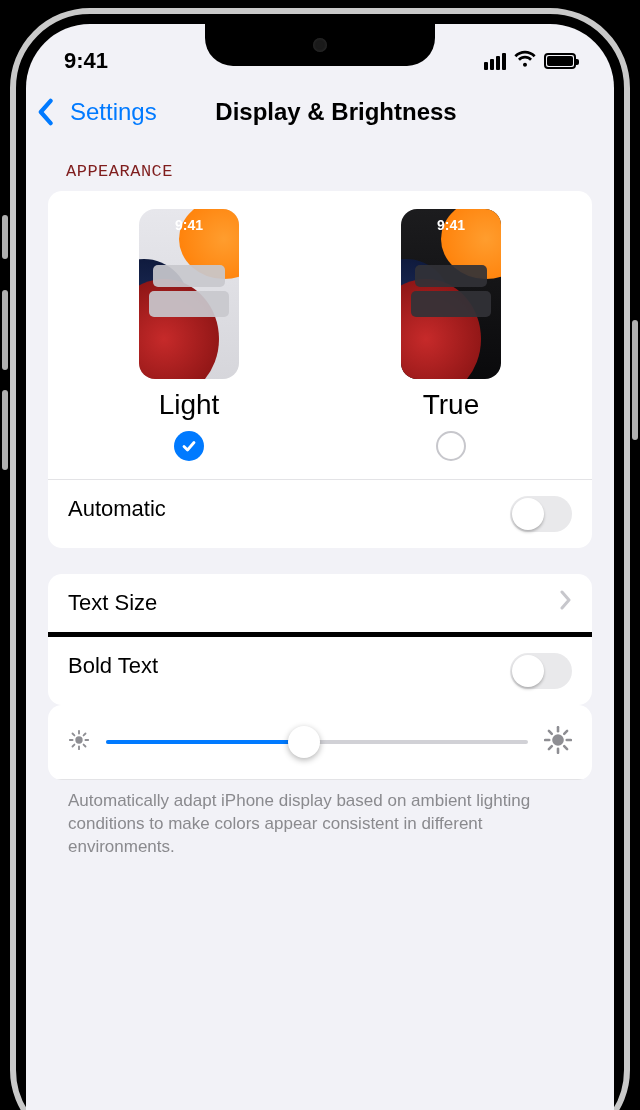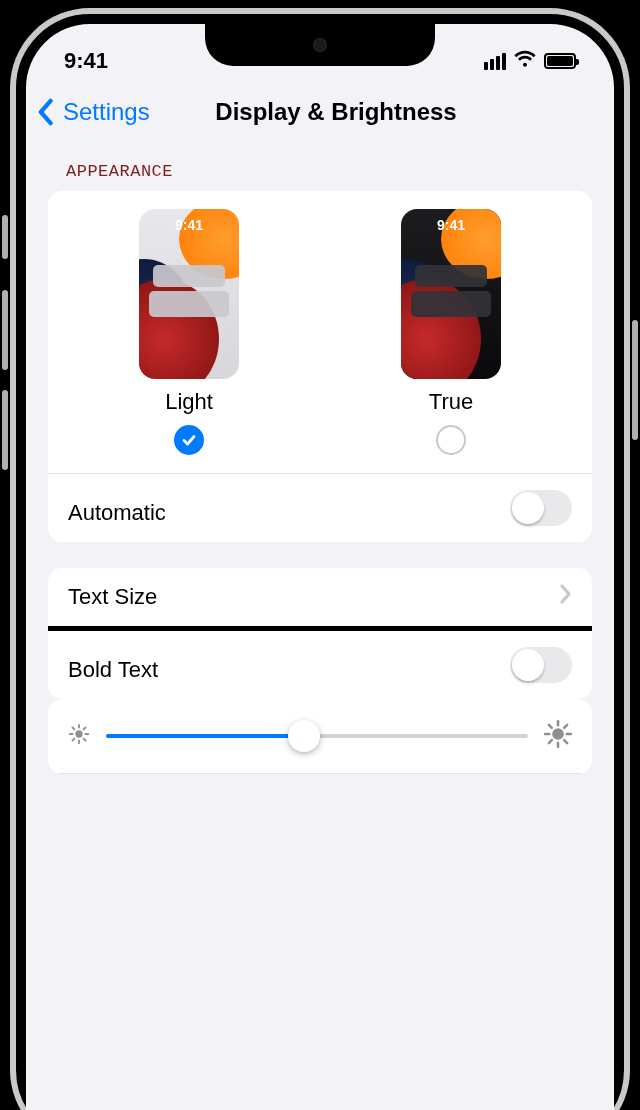--- a/index.html
+++ b/index.html
@@ -67,21 +67,21 @@
   .sig-bars span:nth-child(4){height:17px;}
   .wifi-svg { width:22px; height:18px; }
   .battery { width:32px; height:16px; border:2px solid #000; border-radius:4px; position:relative; }
   .battery::after { content:""; position:absolute; right:-5px; top:4px; width:3px; height:6px; background:#000; border-radius:0 2px 2px 0;}
   .battery .fill { position:absolute; left:1px; top:1px; bottom:1px; right:1px; background:#000; border-radius:2px;}
 
   .nav-bar {
     display:flex; align-items:center; padding: 18px 18px 14px 10px;
     position:relative;
   }
-  .back-link { color:#007aff; font-size:24px; display:flex; align-items:center; gap:9px; font-weight:400; cursor:pointer; }
+  .back-link { color:#007aff; font-size:24px; display:flex; align-items:center; gap:16px; font-weight:400; cursor:pointer; }
   .back-link svg { width:18px; height:28px; }
   .nav-title { position:absolute; left:0; right:0; text-align:center; font-size:24px; font-weight:700; pointer-events:none;margin-left:32px; }
 
   .content { padding: 0 22px; }
   .section-header {
     color:#7f1d1d; font-size:17px; letter-spacing:0.5px;
     padding: 22px 18px 10px 18px;
     text-transform: uppercase;
     font-family: Liberation Mono, monospace;
   }
@@ -104,30 +104,30 @@
   .thumb-bg .blob2{position:absolute;bottom:-20px;left:-30px;width:110px;height:120px;background:radial-gradient(circle,#c62a2a,#7a0e0e);border-radius:50%;}
   .thumb-bg .blob3{position:absolute;top:50px;left:-40px;width:90px;height:90px;background:radial-gradient(circle,#1b2a55,#0a1434);border-radius:50%;}
   .thumb-bg.light{background:linear-gradient(#e7e7ec,#d6d6db);}
   .thumb-bg.dark{background:linear-gradient(#1c1c1e,#0a0a0c);}
   .thumb-time{position:absolute;top:8px;left:0;right:0;text-align:center;color:#fff;font-size:14px;font-weight:700;}
   .thumb-notif{position:absolute;left:14px;right:14px;height:22px;border-radius:5px;}
   .thumb-notif.n1{top:56px;}
   .thumb-notif.n2{top:82px;height:26px;left:10px;right:10px;}
   .light .thumb-notif{background:rgba(200,200,205,0.92);}
   .dark .thumb-notif{background:rgba(50,50,55,0.92);}
-  .appearance-label { font-size:22px; color:#000; }
+  .appearance-label { font-size:28px; color:#000; }
   .radio {
     width:30px; height:30px; border-radius:50%; display:flex;align-items:center;justify-content:center;
   }
   .radio.selected { background:#007aff; }
   .radio.selected svg { width:16px; height:16px; }
   .radio.unselected { border:2.5px solid #c7c7cc; }
 
   .row {
-    display:flex; align-items:flex-end; justify-content:space-between;
+    display:flex; align-items:flex-start; justify-content:space-between;
     padding: 16px 20px; font-size:22px;
   }
   .row + .row, .appearance-row + .row { border-top:none; }
   .row.bordered { border-top:5px solid #000000; }
   .chevron-right svg { width:12px; height:20px; color:#c7c7cc; }
 
   .switch {
     width:62px; height:36px; border-radius:18px; position:relative; cursor:pointer;
   }
   .switch.off { background:#e9e9eb; }
@@ -305,16 +305,17 @@
                   <line x1="19.5" y1="12" x2="23" y2="12"></line>
                   <line x1="4.2" y1="4.2" x2="6.7" y2="6.7"></line>
                   <line x1="17.3" y1="17.3" x2="19.8" y2="19.8"></line>
                   <line x1="4.2" y1="19.8" x2="6.7" y2="17.3"></line>
                   <line x1="17.3" y1="6.7" x2="19.8" y2="4.2"></line>
                 </g>
               </svg>
           </span>
         </div>
       </div>
+      <div class="footer-text">Automatically adapt iPhone display based on ambient lighting conditions to make colors appear consistent in different environments.</div>
 
     </div>
   </div>
 </div>
 
 </body></html>

